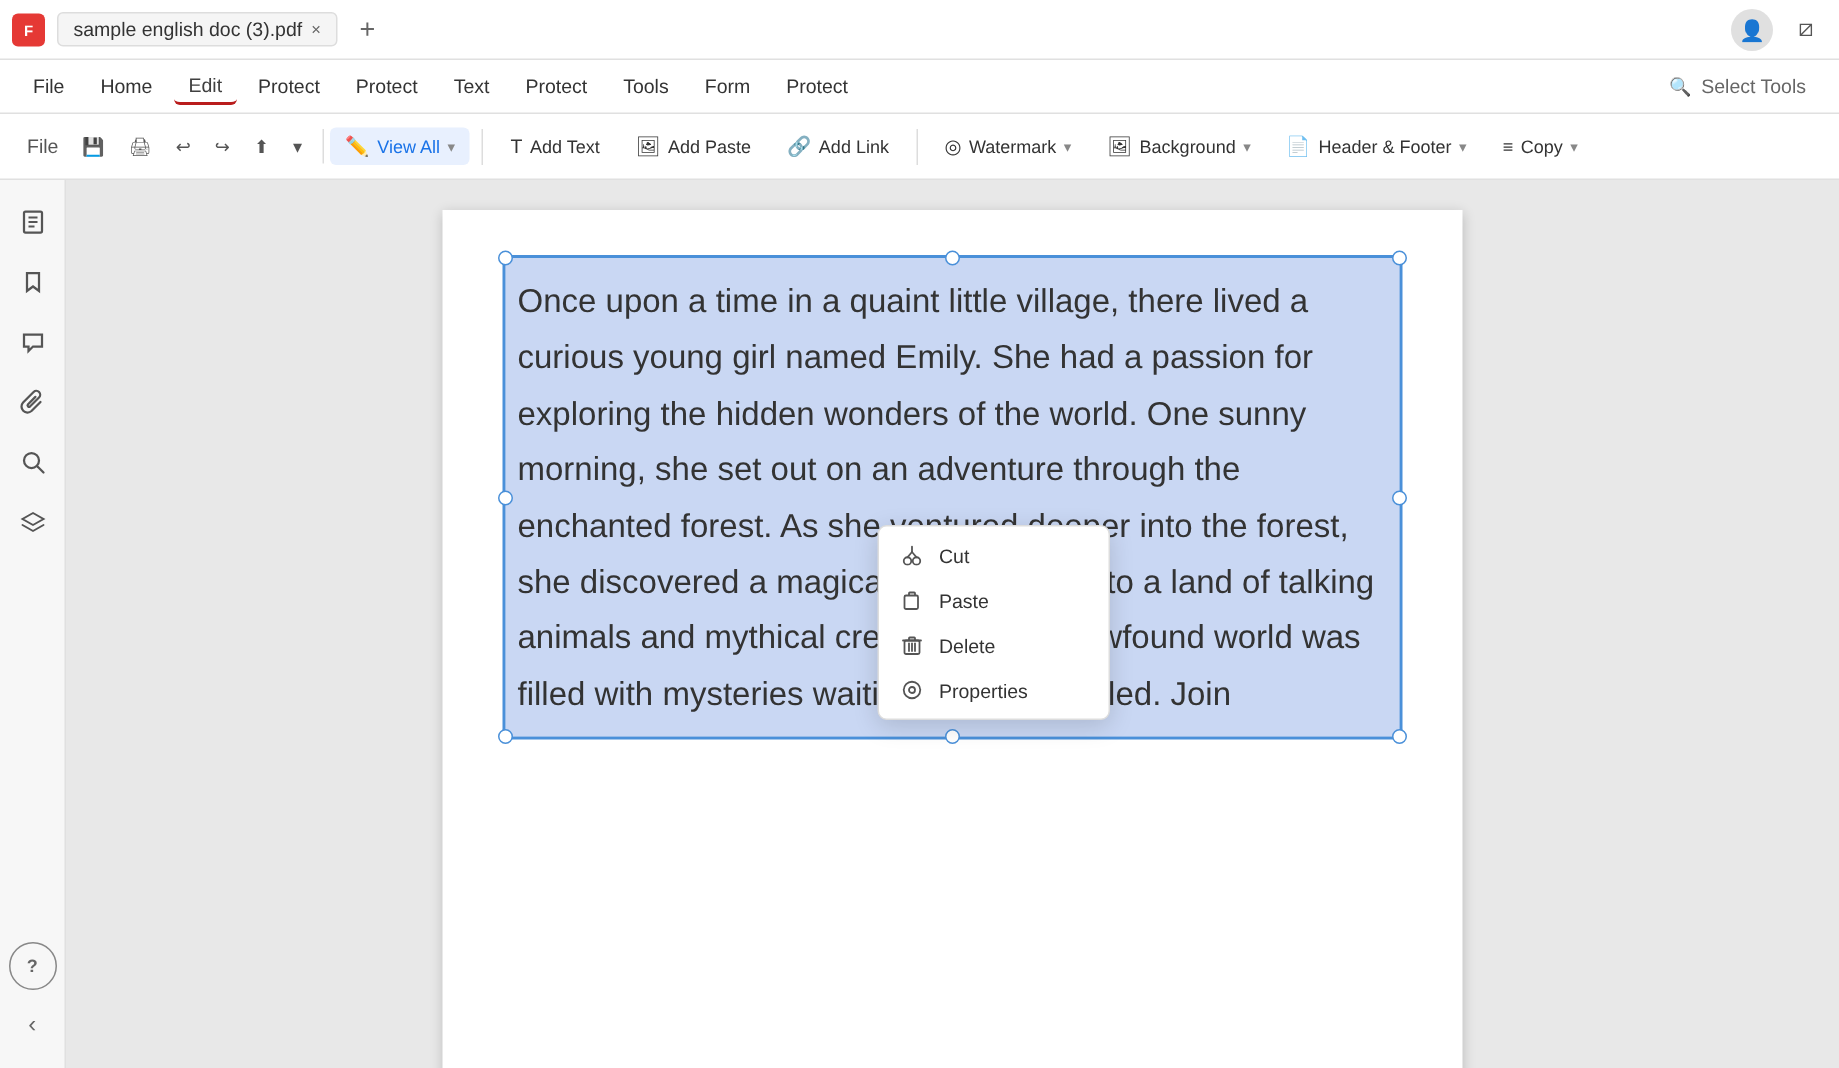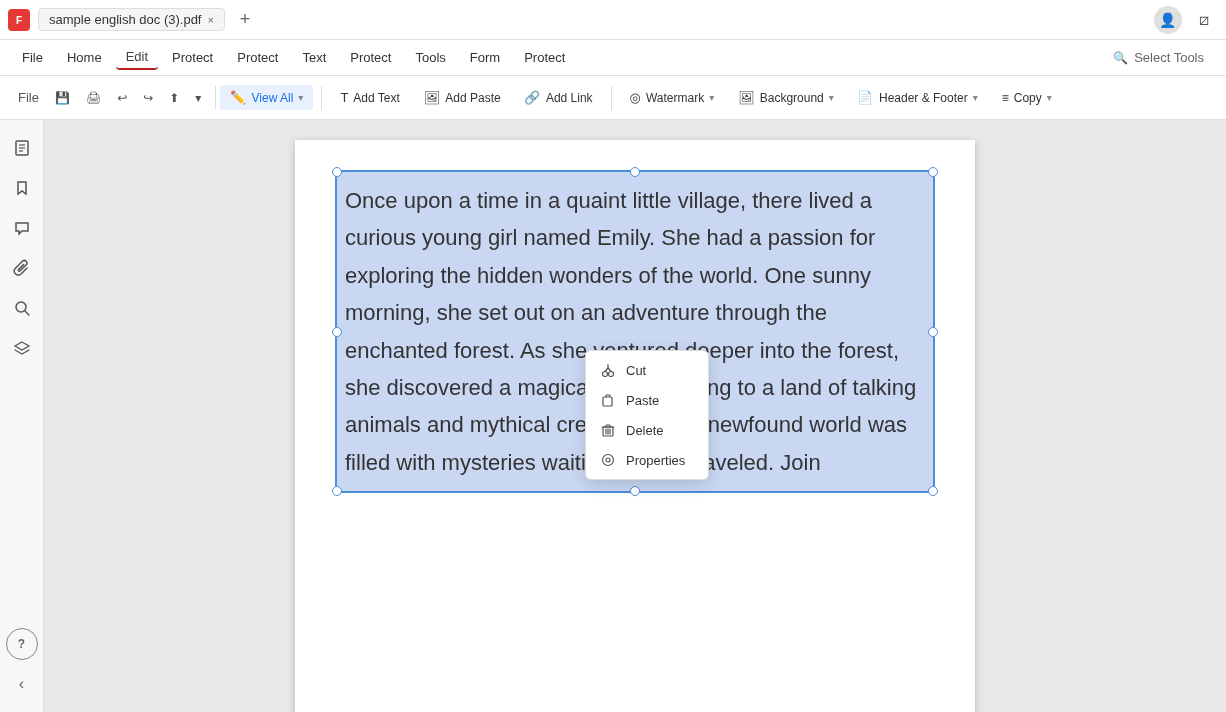--- a/index.html
+++ b/index.html
@@ -195,21 +195,21 @@
 
     
     .context-menu {
       position: absolute;
       top: 210px;
       left: 290px;
       background: white;
       border: 1px solid #ddd;
       border-radius: 6px;
       box-shadow: 0 4px 16px rgba(0,0,0,0.15);
-      width: 124px;
+      width: 155px;
       z-index: 100;
       padding: 4px 0;
     }
     .context-menu-item {
       display: flex;
       align-items: center;
       gap: 10px;
       padding: 7px 14px;
       font-size: 13px;
       color: #333;

